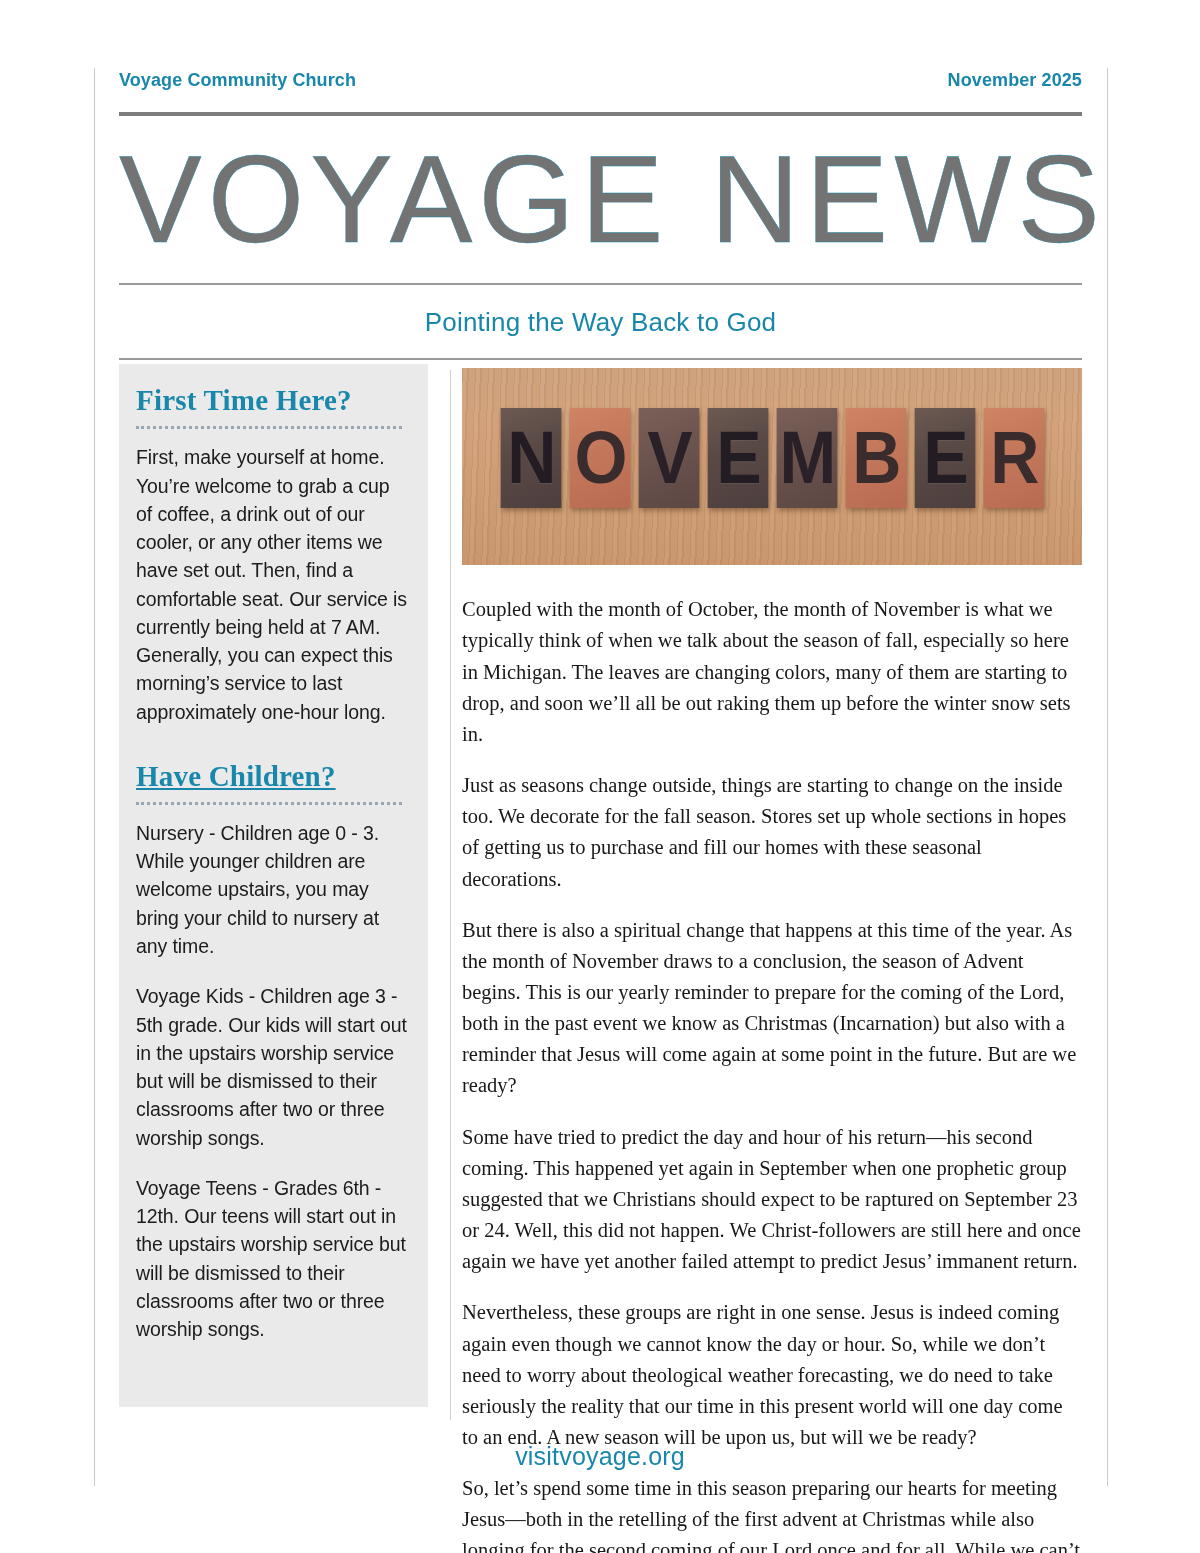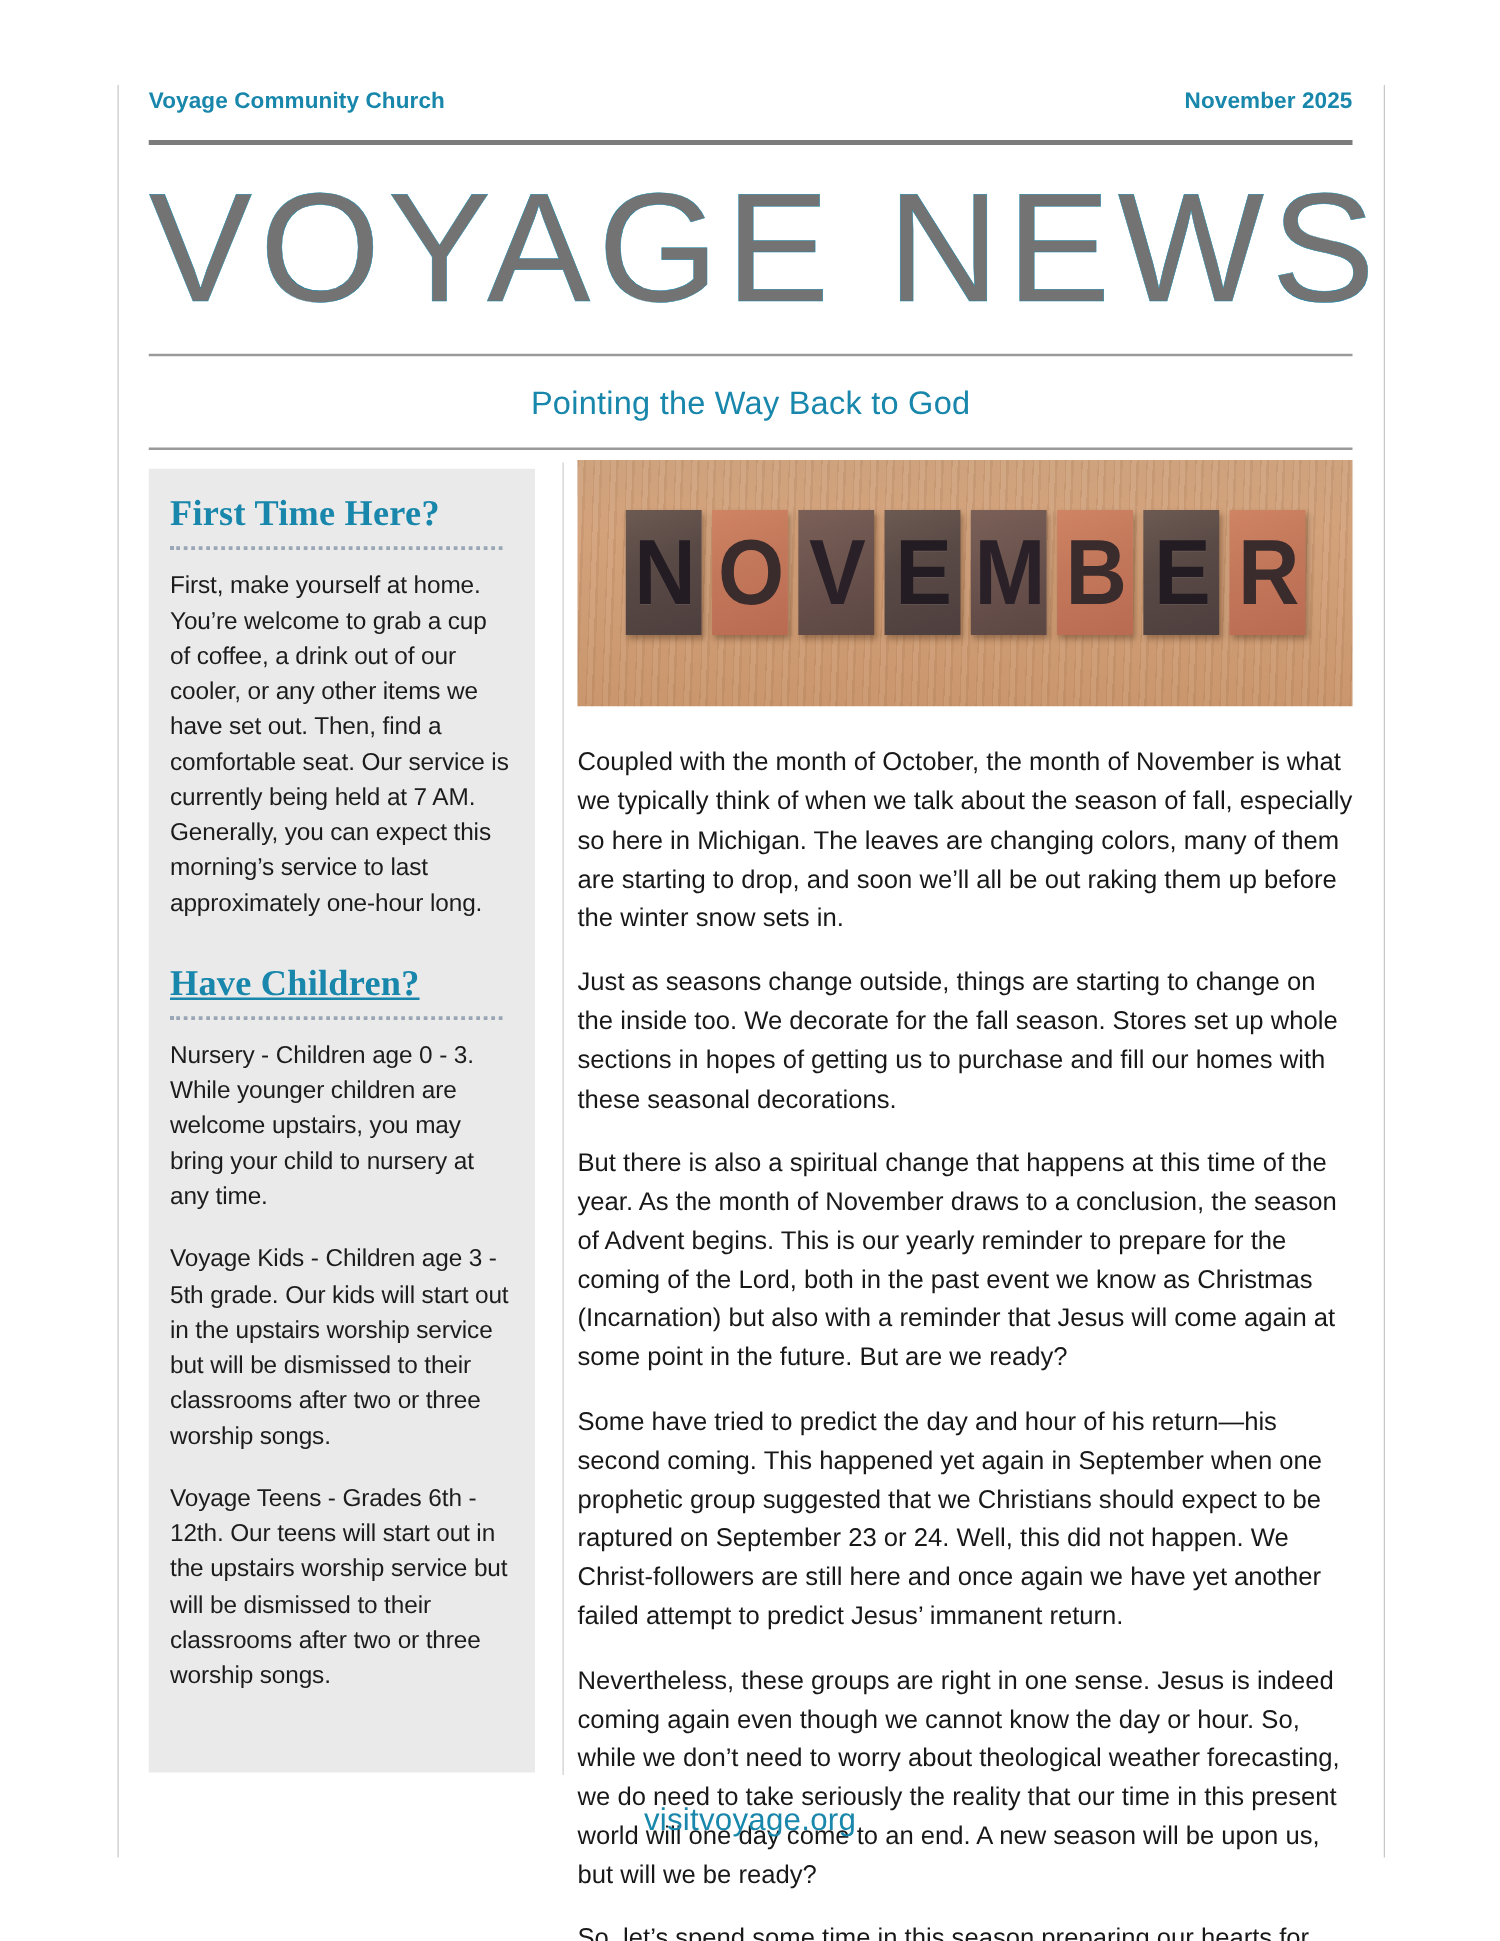--- a/index.html
+++ b/index.html
@@ -111,21 +111,21 @@
     background: #cfcfcf;
   }
 
   
   .sidebar {
     width: 309px;
     flex: 0 0 309px;
     background: #eaeaea;
     padding: 20px 20px 64px 17px;
     box-sizing: border-box;
-    margin-top: 15px;
+    margin-top: 4px;
   }
   .side-head {
     font-family: "Liberation Serif", serif;
     font-weight: 700;
     font-size: 29px;
     color: #1887ab;
     letter-spacing: 0.2px;
     margin: 0 0 2px 0;
   }
   .side-head.second { margin-top: 34px; text-decoration: underline; }
@@ -202,21 +202,21 @@
   .lb-rust {
     background: linear-gradient(160deg, #cf8464 0%, #c3775a 45%, #b96b52 100%);
     color: #3a2b2c;
   }
   .lb-mix {
     background: linear-gradient(160deg, #7a6057 0%, #6a524d 50%, #5c4743 100%);
     color: #2a2128;
   }
 
   .art-p {
-    font-family: Liberation Sans, sans-serif;
+    font-family: Liberation Serif, serif;
     font-size: 20.5px;
     line-height: 1.52;
     color: #181818;
     margin: 0 0 20px 0;
     text-align: left;
   }
   .art-p.first { margin-top: 29px; }
 
   
   .footer {

